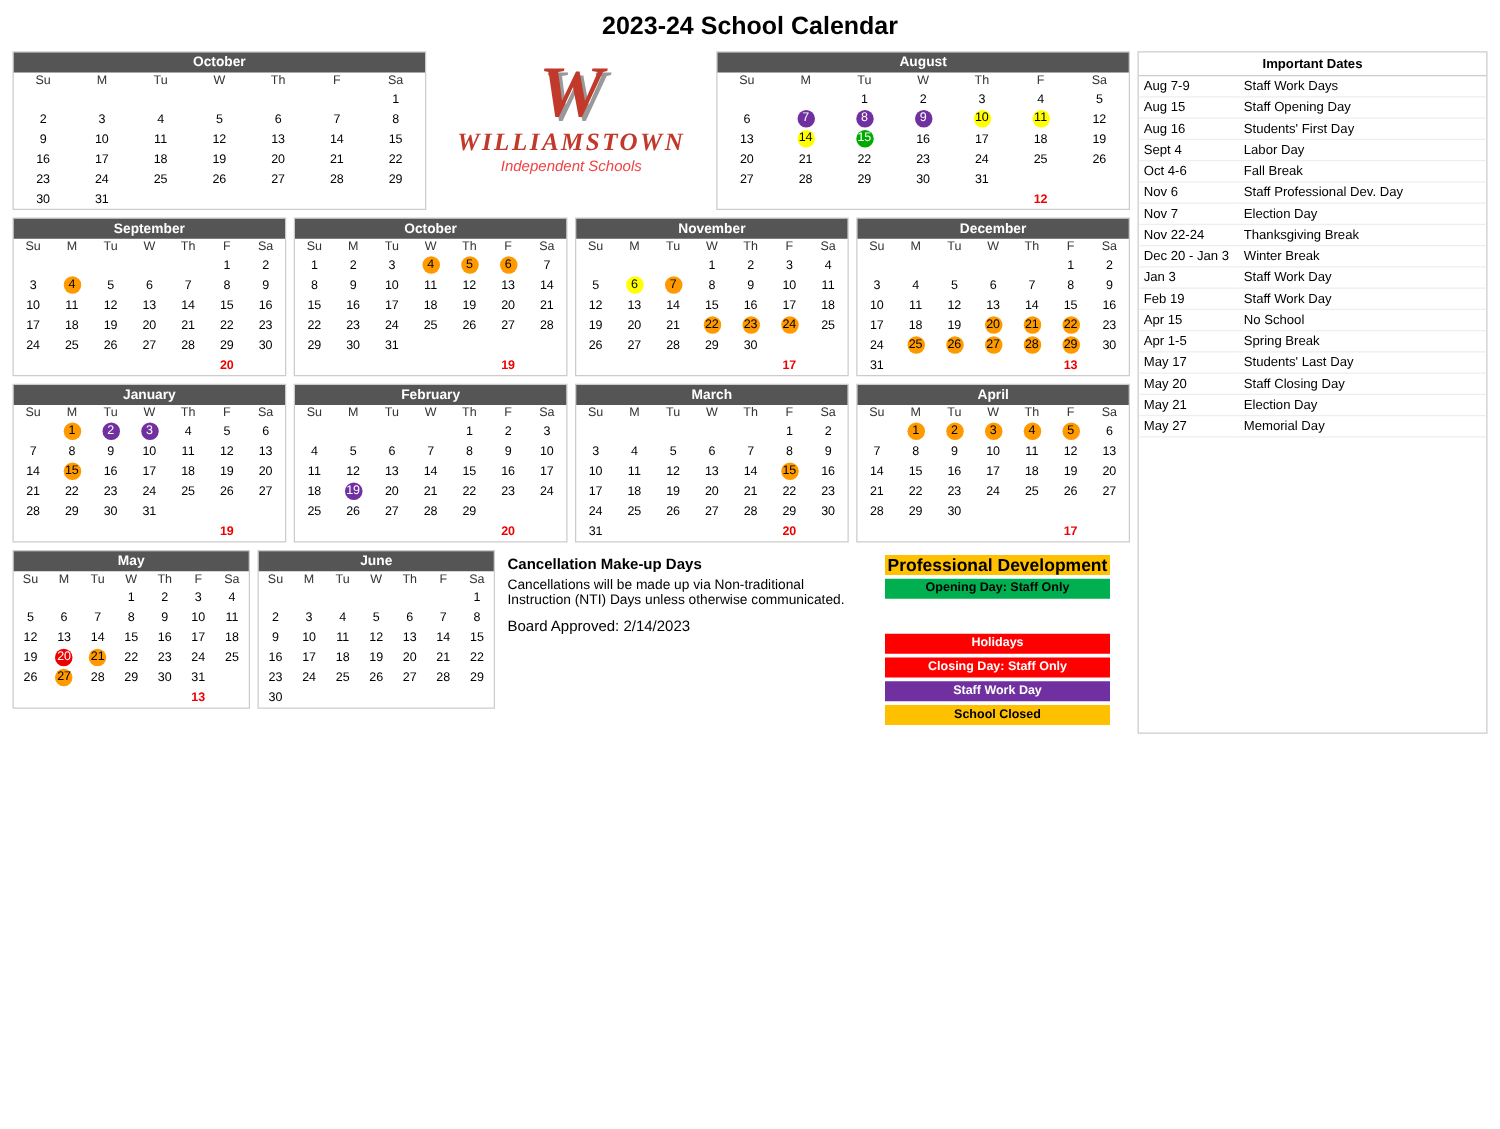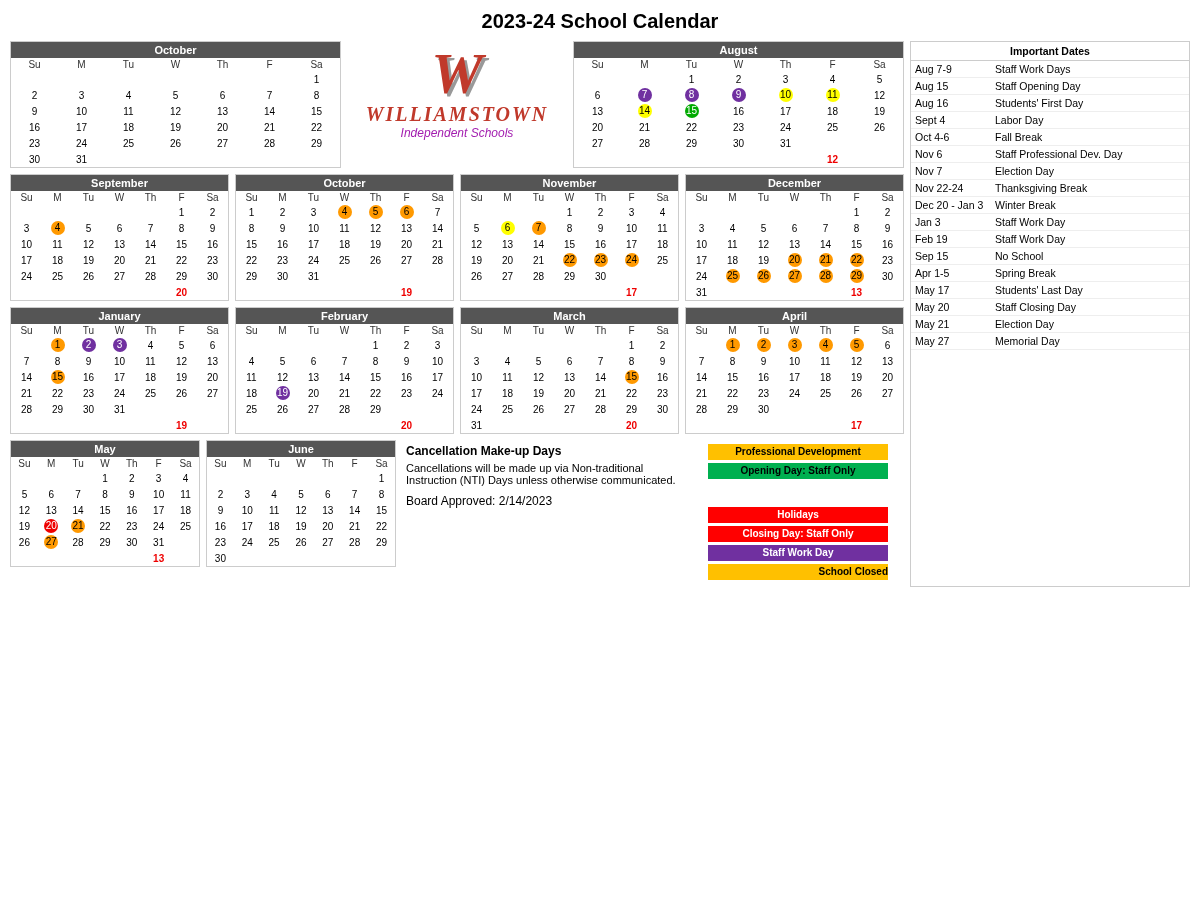--- a/index.html
+++ b/index.html
@@ -163,21 +163,21 @@
                 <td></td>
                 <td></td>
               </tr>
         </tbody>
           </table>
       </div>
 
       <div class="logo-area">
         <div style="font-size:58px; font-weight:900; color:#c0392b; font-style:italic; line-height:1; text-shadow:3px 3px 0 #999; font-family:Georgia,serif;">W</div>
         <div style="font-size:20px; font-weight:900; color:#c0392b; letter-spacing:2px; font-style:italic; font-family:Georgia,serif;">WILLIAMSTOWN</div>
-        <div style="font-size:12px; color:#a21caf; font-style:italic;">Independent Schools</div>
+        <div style="font-size:12px; color:#ef4444; font-style:italic;">Independent Schools</div>
       </div>
 
       <div class="calendar-month">
         <div class="month-header">August</div>
         <table class="cal-table">
           <tbody>
               <tr>
                 <th>Su</th>
                 <th>M</th>
                 <th>Tu</th>
@@ -964,36 +964,36 @@
       </div>
 
       <div style="flex:1; padding:4px;">
         <div style="font-weight:bold; font-size:12px; margin-bottom:4px;">Cancellation Make-up Days</div>
         <div style="font-size:11px;">Cancellations will be made up via Non-traditional Instruction (NTI) Days unless otherwise communicated.</div>
         <div style="margin-top:8px; font-size:12px;">Board Approved: 2/14/2023</div>
       </div>
 
       <div style="padding:4px; min-width:200px;">
         <div style="display:flex; align-items:center; margin-bottom:3px;">
-          <div style="width:180px; height:16px; background:#ffc000; font-size:10px; font-weight:bold; text-align:center; line-height:16px; color:#000;">Professional Development</div>
+          <div style="width:180px; height:16px; background:#ffc000; font-size:14px; font-weight:bold; text-align:center; line-height:16px; color:#000;">Professional Development</div>
         </div>
         <div style="display:flex; align-items:center; margin-bottom:3px;">
           <div style="width:180px; height:16px; background:#00b050; font-size:10px; font-weight:bold; text-align:center; line-height:16px; color:#000;">Opening Day: Staff Only</div>
         </div>
         <div style="display:flex; align-items:center; margin-bottom:3px;margin-top:28px;">
           <div style="width:180px; height:16px; background:#ff0000; font-size:10px; font-weight:bold; text-align:center; line-height:16px; color:#fff;">Holidays</div>
         </div>
         <div style="display:flex; align-items:center; margin-bottom:3px;">
           <div style="width:180px; height:16px; background:#ff0000; font-size:10px; font-weight:bold; text-align:center; line-height:16px; color:#fff;">Closing Day: Staff Only</div>
         </div>
         <div style="display:flex; align-items:center; margin-bottom:3px;">
           <div style="width:180px; height:16px; background:#7030a0; font-size:10px; font-weight:bold; text-align:center; line-height:16px; color:#fff;">Staff Work Day</div>
         </div>
         <div style="display:flex; align-items:center; margin-bottom:3px;">
-          <div style="width:180px; height:16px; background:#ffc000; font-size:10px; font-weight:bold; text-align:right; line-height:16px; color:#000;">School Closed</div>
+          <div style="width:180px; height:16px; background:#ffc000; font-size:10px; font-weight:bold; text-align:center; line-height:16px; color:#000;">School Closed</div>
         </div>
       </div>
     </div>
 
   </div>
 
   <div class="important-dates-section">
     <table>
       <tbody>
           <tr>
@@ -1037,21 +1037,21 @@
           </tr>
       <tr>
             <td>Jan 3</td>
             <td>Staff Work Day</td>
           </tr>
       <tr>
             <td>Feb 19</td>
             <td>Staff Work Day</td>
           </tr>
       <tr>
-            <td>Sep 15</td>
+            <td>Apr 15</td>
             <td>No School</td>
           </tr>
       <tr>
             <td>Apr 1-5</td>
             <td>Spring Break</td>
           </tr>
       <tr>
             <td>May 17</td>
             <td>Students' Last Day</td>
           </tr>

